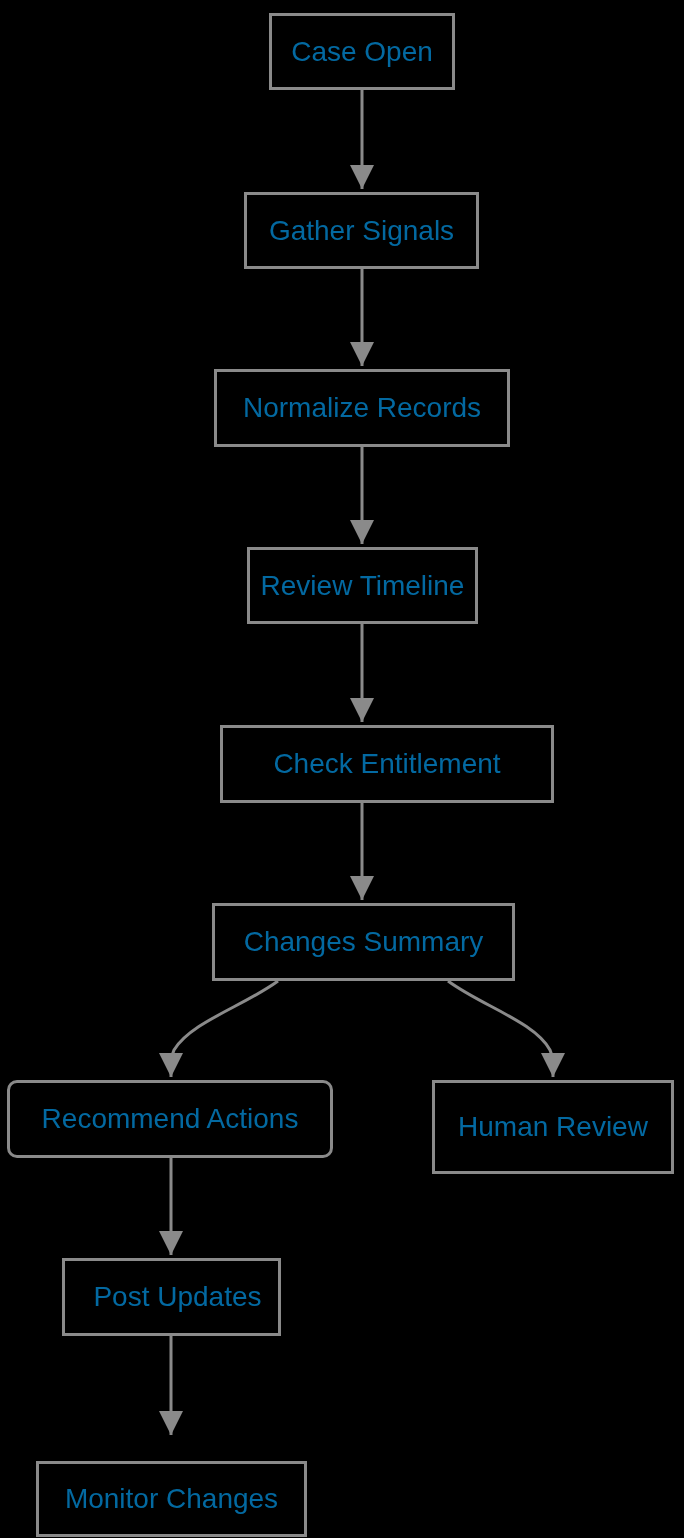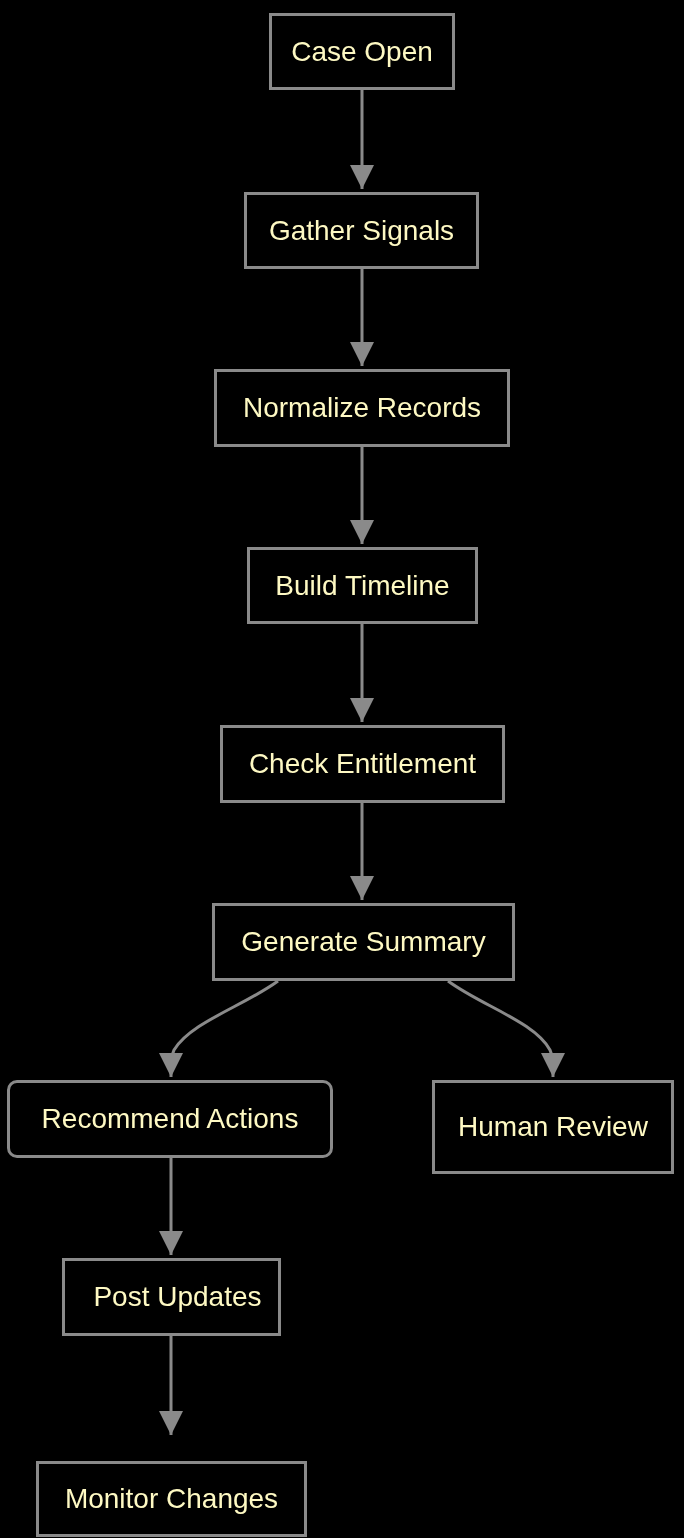--- a/index.html
+++ b/index.html
@@ -20,33 +20,33 @@
     left: 0;
     top: 0;
     width: 684px;
     height: 1538px;
   }
   .node {
     position: absolute;
     box-sizing: border-box;
     background: #000000;
     border: 3px solid #8a8a8a;
-    color: #fef9c3;
+    color: #0369a1;
     font-size: 28px;
     display: flex;
     align-items: center;
     justify-content: center;
     white-space: nowrap;
   }
   
   .n-case-open         { left: 269px; top: 13px;   width: 186px; height: 77px; }
   .n-gather-signals    { left: 244px; top: 192px;  width: 235px; height: 77px; }
   .n-normalize-records { left: 214px; top: 369px;  width: 296px; height: 78px; }
   .n-build-timeline    { left: 247px; top: 547px;  width: 231px; height: 77px; }
-  .n-check-entitlement { left: 220px; top: 725px;  width: 285px; height: 78px; justify-content: center; }
+  .n-check-entitlement { left: 220px; top: 725px;  width: 334px; height: 78px; justify-content: center; }
   .n-generate-summary  { left: 212px; top: 903px;  width: 303px; height: 78px; }
   .n-recommend-actions { left: 7px;   top: 1080px; width: 326px; height: 78px; border-radius: 10px; }
   .n-human-review      { left: 432px; top: 1080px; width: 242px; height: 94px; }
   .n-post-updates      { left: 62px;  top: 1258px; width: 219px; height: 78px; padding-left: 12px; }
   .n-monitor-changes   { left: 36px;  top: 1438px; width: 271px; height: 76px; margin-top: 23px; }
 </style>
 </head>
 <body>
 
 <div class="canvas">
@@ -73,27 +73,27 @@
   <div class="node n-case-open">
     <span>Case Open</span>
   </div>
   <div class="node n-gather-signals">
     <span>Gather Signals</span>
   </div>
   <div class="node n-normalize-records">
     <span>Normalize Records</span>
   </div>
   <div class="node n-build-timeline">
-    <span>Build Timeline</span>
+    <span>Review Timeline</span>
   </div>
   <div class="node n-check-entitlement">
     <span>Check Entitlement</span>
   </div>
   <div class="node n-generate-summary">
-    <span>Generate Summary</span>
+    <span>Changes Summary</span>
   </div>
   <div class="node n-recommend-actions">
     <span>Recommend Actions</span>
   </div>
   <div class="node n-human-review">
     <span>Human Review</span>
   </div>
   <div class="node n-post-updates">
     <span>Post Updates</span>
   </div>

